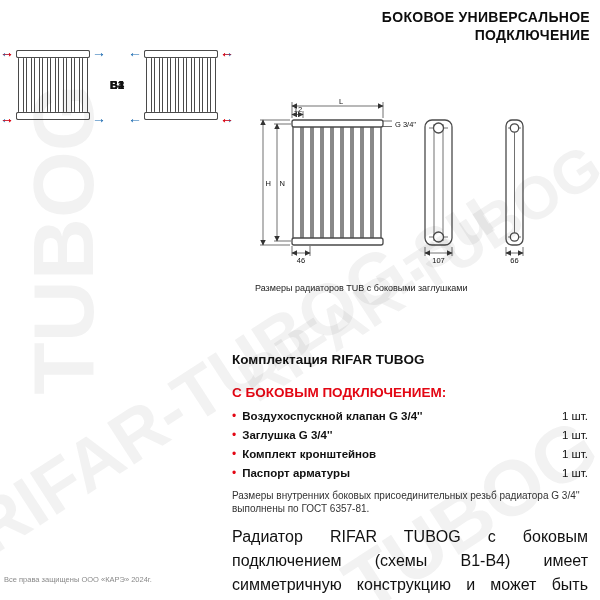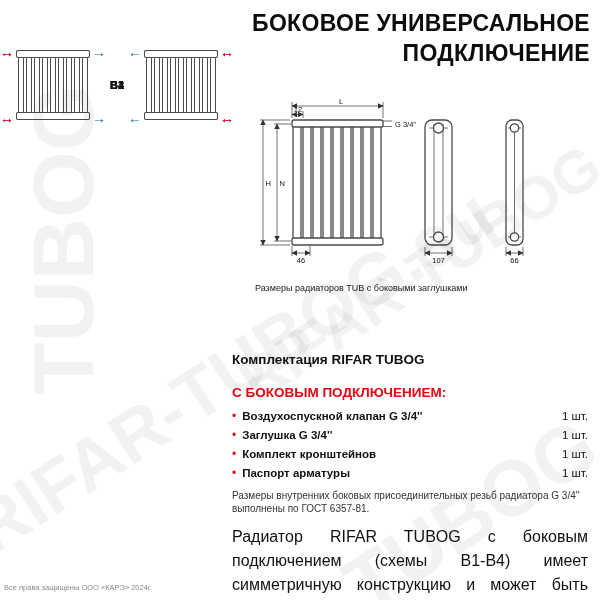--- a/index.html
+++ b/index.html
@@ -9,21 +9,21 @@
   
   .wm{position:absolute;font-weight:bold;color:rgba(40,40,40,0.06);white-space:nowrap;
       pointer-events:none;z-index:6;user-select:none;font-family:"Liberation Sans",sans-serif;}
   .wm-1{font-size:86px;left:-92px;top:190px;transform:rotate(-90deg);}
   .wm-2{font-size:72px;left:-70px;top:330px;transform:rotate(-33deg);}
   .wm-3{font-size:60px;left:205px;top:215px;transform:rotate(-33deg);}
   .wm-4{font-size:78px;left:330px;top:470px;transform:rotate(-33deg);}
 
   
   .title{position:absolute;top:8px;right:10px;text-align:right;font-weight:bold;
-         font-size:23px;line-height:1.32;letter-spacing:.3px;color:#0d0d0d;z-index:3;}
+         font-size:14px;line-height:1.32;letter-spacing:.3px;color:#0d0d0d;z-index:3;}
 
   
   .schemes{position:absolute;left:5px;top:47px;width:224px;height:480px;z-index:2;}
   .scheme-row{position:absolute;left:0;width:224px;height:76px;display:flex;
               align-items:center;justify-content:space-between;}
   .scheme-row:nth-child(1){top:0;}
   .scheme-row:nth-child(2){top:130;}
   .scheme-row:nth-child(3){top:263;}
   .scheme-row:nth-child(4){top:392;}
   .rad-wrap{position:relative;width:96px;height:76px;flex:0 0 auto;}
@@ -52,21 +52,21 @@
   .eq-h2{font-size:13.5px;font-weight:bold;color:var(--accent,#e30613);margin-top:18px;}
   .eq-list{margin-top:6px;}
   .eq-item{display:flex;align-items:baseline;font-size:11.5px;padding:2.5px 0;}
   .bullet{color:var(--accent,#e30613);margin-right:6px;font-size:12px;}
   .eq-label{font-weight:bold;color:#111;text-align:center;}
   .eq-qty{margin-left:auto;color:#111;}
   .eq-note{margin-top:7px;font-size:10px;color:#333;line-height:1.3;}
   .eq-par{margin:10px 0 0;font-size:16px;line-height:1.5;text-align:justify;color:#111;}
   .eq-min{margin:8px 0 0;font-size:11.5px;font-weight:bold;color:#111;}
 
-  .footer{position:absolute;left:4px;bottom:8px;font-size:7.5px;color:#8a8a8a;z-index:3;}
+  .footer{position:absolute;left:4px;bottom:16px;font-size:7.5px;color:#8a8a8a;z-index:3;}
 </style>
 </head>
 <body>
 
 <div class="page">
 
   <div class="wm wm-1">TUBOG</div>
   <div class="wm wm-2">RIFAR-TUBOG.su</div>
   <div class="wm wm-3">RIFAR-TUBOG.su</div>
   <div class="wm wm-4">TUBOG</div>

